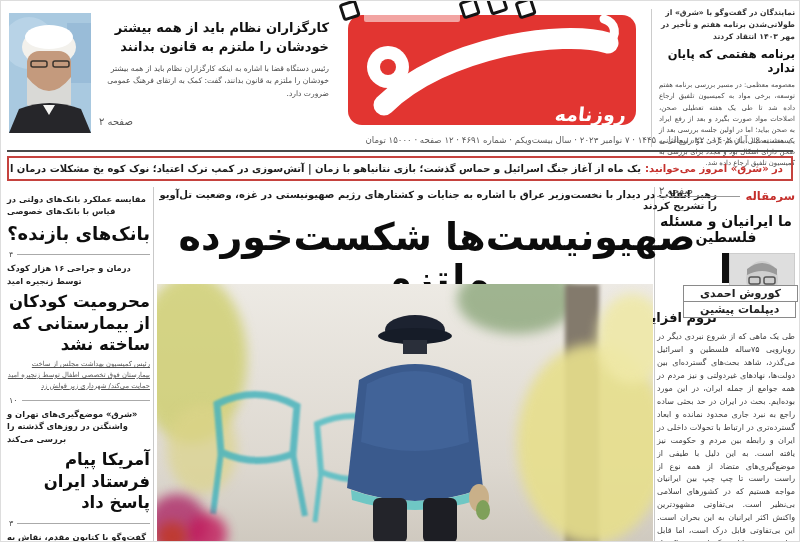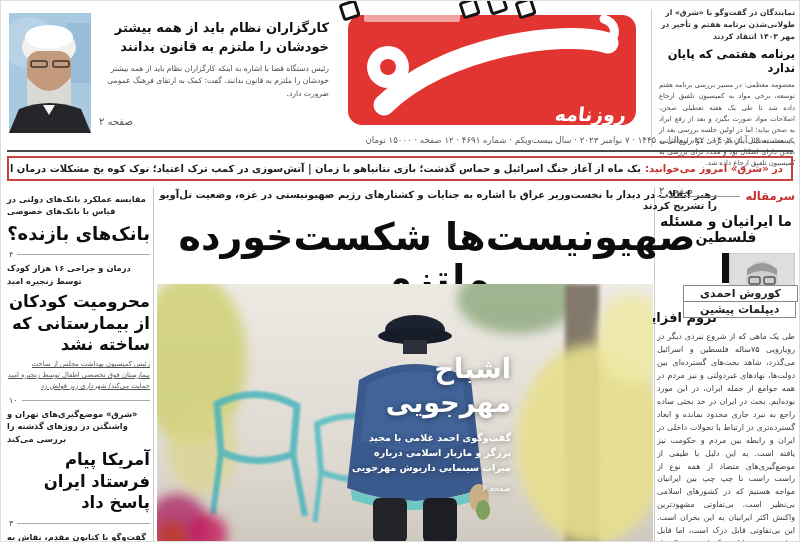--- a/index.html
+++ b/index.html
@@ -189,25 +189,20 @@
         <rect x="96" y="48" width="24" height="14" fill="#2a2f3a"></rect>
         <path d="M52,88 Q108,56 164,88 L176,196 Q108,222 40,196 Z" fill="#3a5a8d"></path>
         <path d="M60,92 Q108,66 156,92 L162,150 Q108,168 54,150 Z" fill="#45679c" opacity="0.7"></path>
         <path d="M44,198 Q108,220 172,198 L171,208 Q108,228 45,208 Z" fill="#6fc7c4"></path>
         <rect x="66" y="206" width="34" height="45" rx="6" fill="#23242a"></rect>
         <rect x="116" y="206" width="34" height="45" rx="6" fill="#1d1e24"></rect>
         <ellipse cx="172" cy="206" rx="10" ry="14" fill="#c9b089"></ellipse>
         <ellipse cx="176" cy="218" rx="7" ry="10" fill="#7fa05a"></ellipse>
       </svg>
 
-      <div class="photo-overlay">
-        <div class="ph-title">اشباح مهرجویی</div>
-        <div class="ph-cap">گفت‌وگوی احمد غلامی با مجید برزگر و مازیار اسلامی درباره میراث سینمایی داریوش مهرجویی</div>
-        <div class="ph-page">صفحه ۶</div>
-      </div>
     </div>
   </div>
 
   <div class="col-right">
     <div class="sec-row">
       <div class="sec-label">سرمقاله</div>
       <div class="sec-line"></div>
     </div>
     <div class="ed-headline">ما ایرانیان و مسئله فلسطین</div>
     <div class="author-box">

